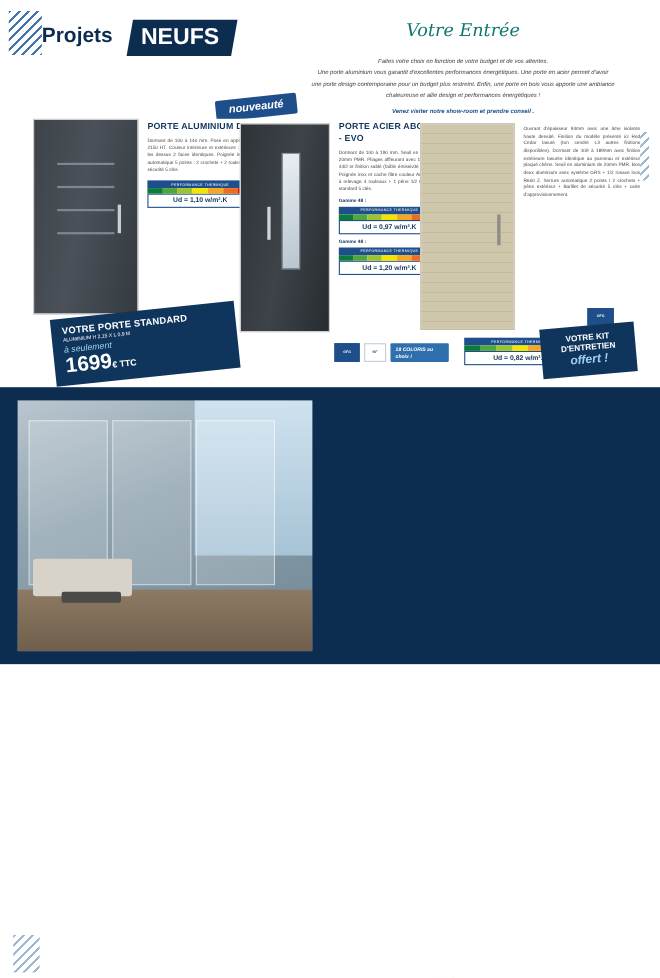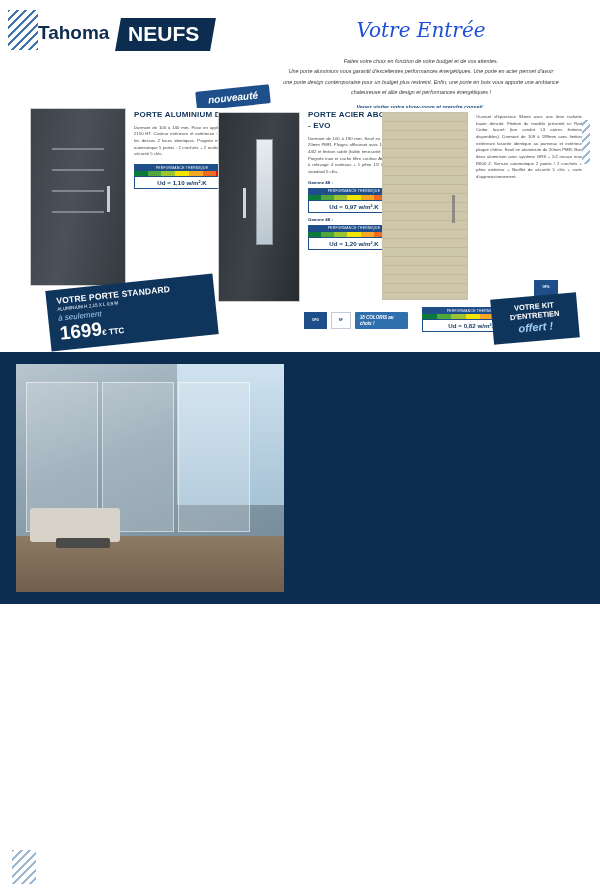--- a/index.html
+++ b/index.html
@@ -37,21 +37,21 @@
     position: absolute; left: 118px; top: 18px;
     font-size: 21px; font-weight: bold; color: #ffffff;
     background: #0d2d50; padding: 4px 14px 5px 10px;
     transform: skewX(-10deg);
   }
   .title-neufs span { display: inline-block; transform: skewX(10deg); }
 
   .header-right { position: absolute; left: 256px; top: 18px; width: 330px; text-align: center; }
   .votre-entree {
     font-family: "DejaVu Serif", serif; font-style: italic;
-    color: #1d4ed8; font-size: 20px; margin-bottom: 14px;
+    color: #0f766e; font-size: 16px; margin-bottom: 14px;
   }
   .header-right p { font-size: 5.4px; line-height: 1.9; color: #3a3a3a; }
   .header-right .lead { font-style: italic; }
   .header-right .bold-line { font-weight: bold; font-style: italic; color: #1b4f86; margin-top: 5px; }
 
   .nouveaute {
     position: absolute; left: 196px; top: 88px;
     background: #1f4f8a; color: #fff; font-size: 10px; font-style: italic; font-weight: bold;
     padding: 4px 12px; transform: rotate(-6deg);
     border-radius: 2px;
@@ -169,21 +169,21 @@
   .bottom { position: absolute; left: 0; top: 604px; width: 600px; height: 285px; background: #fff; }
 </style>
 </head>
 <body>
 
 <div class="page">
 
   <div class="header">
     <div class="corner-hatch"></div>
 
-    <div class="title-projets">Tahoma</div>
+    <div class="title-projets">Projets</div>
     <div class="title-neufs">
       <span>NEUFS</span>
     </div>
 
     <div class="header-right">
       <div class="votre-entree">Votre Entrée</div>
       <p class="lead">Faites votre choix en fonction de votre budget et de vos attentes.</p>
       <p class="lead">Une porte aluminium vous garantit d'excellentes performances énergétiques. Une porte en acier permet d'avoir</p>
       <p class="lead">une porte design contemporaine pour un budget plus restreint. Enfin, une porte en bois vous apporte une ambiance</p>
       <p class="lead">chaleureuse et allie design et performances énergétiques !</p>

